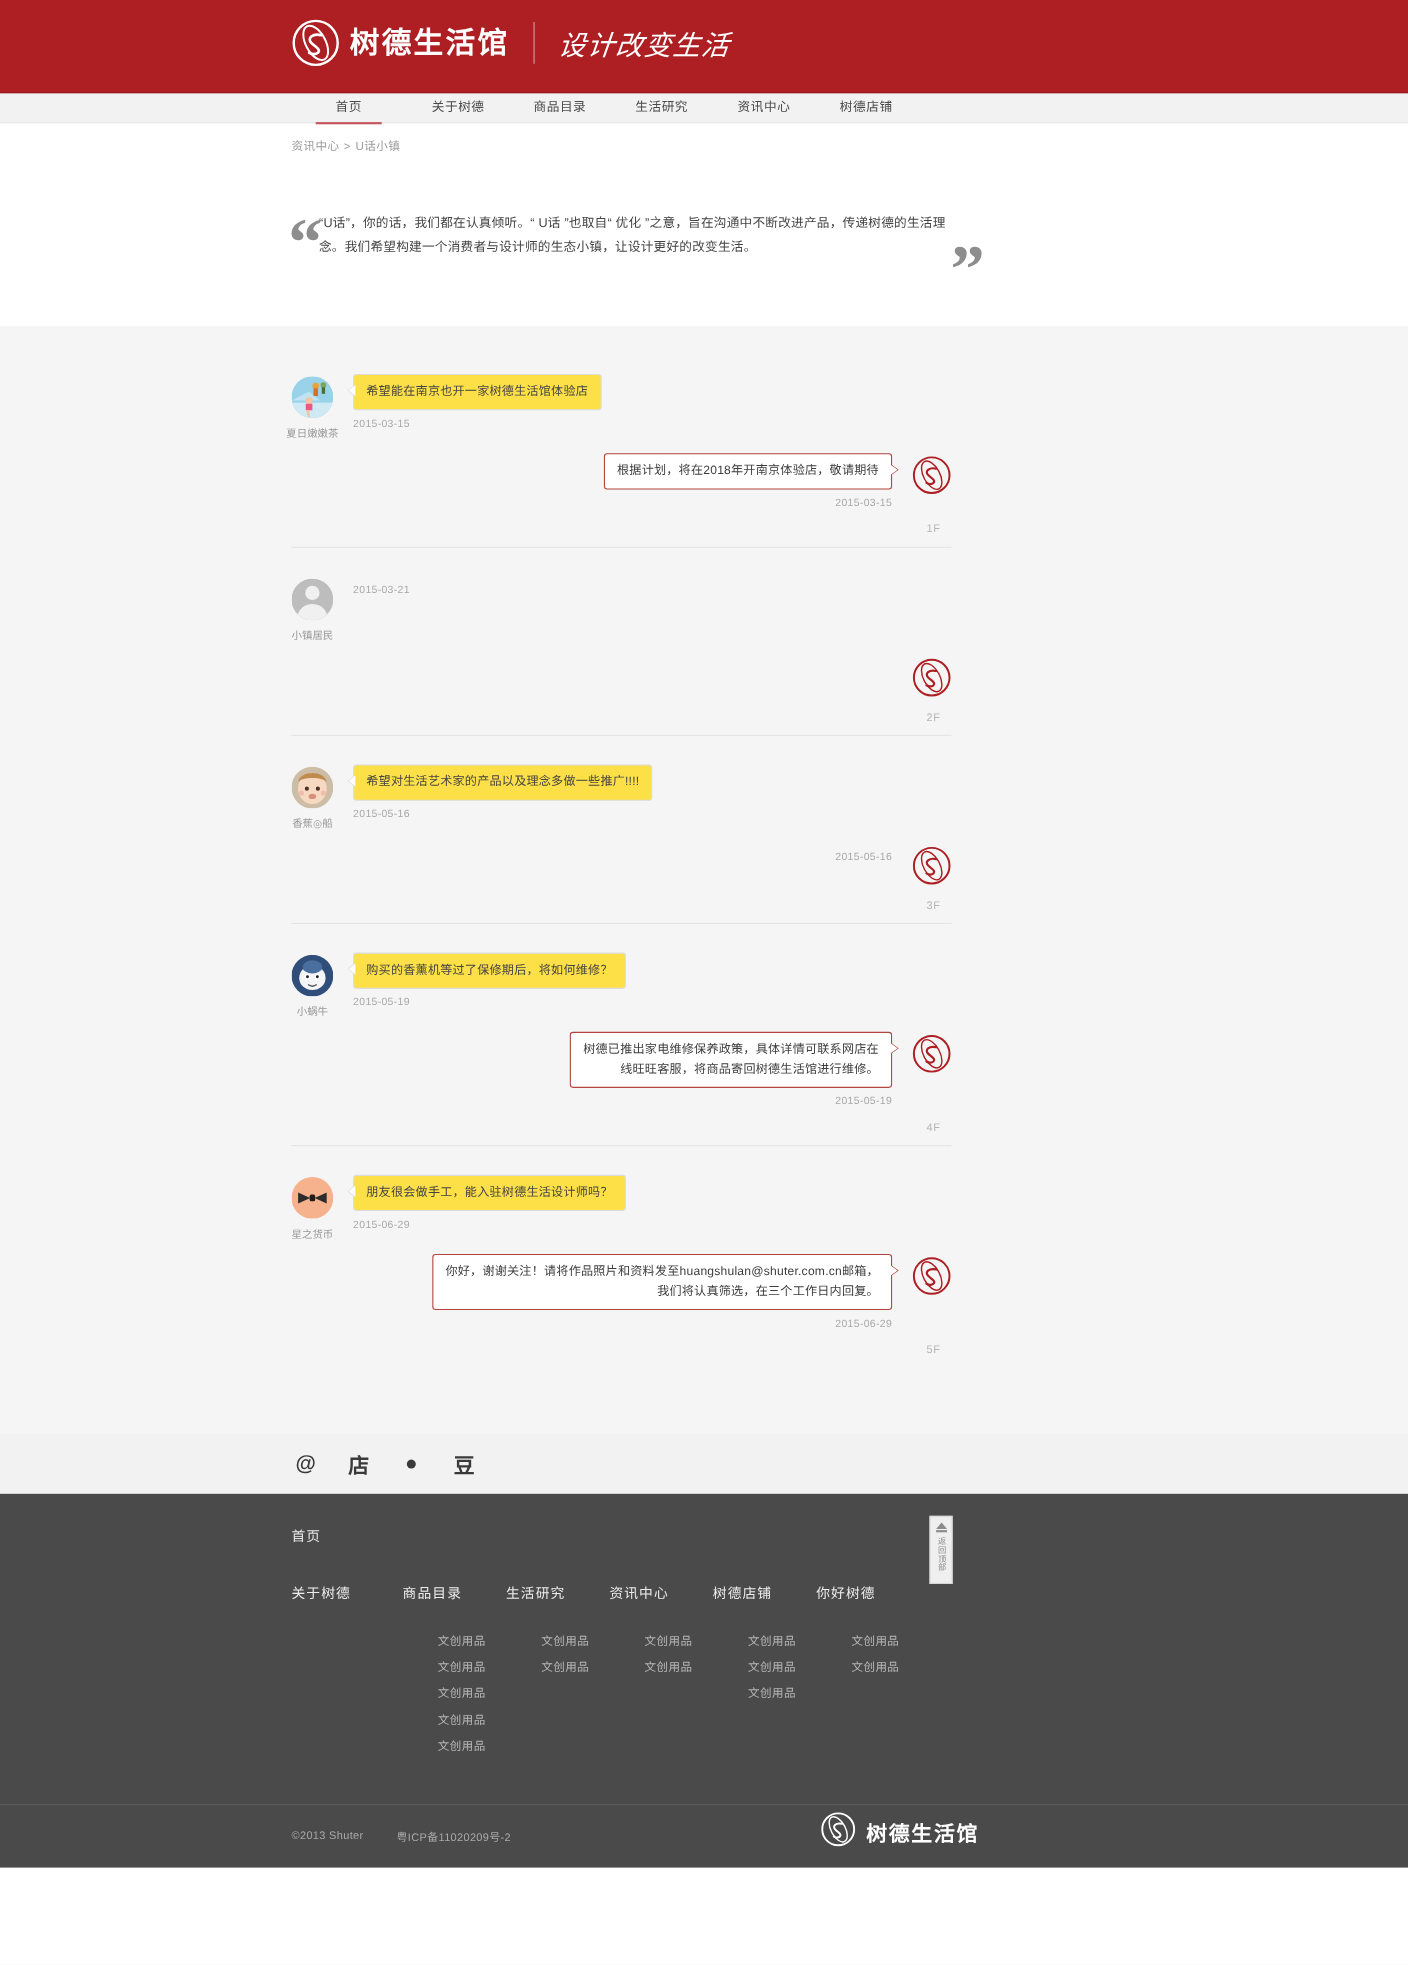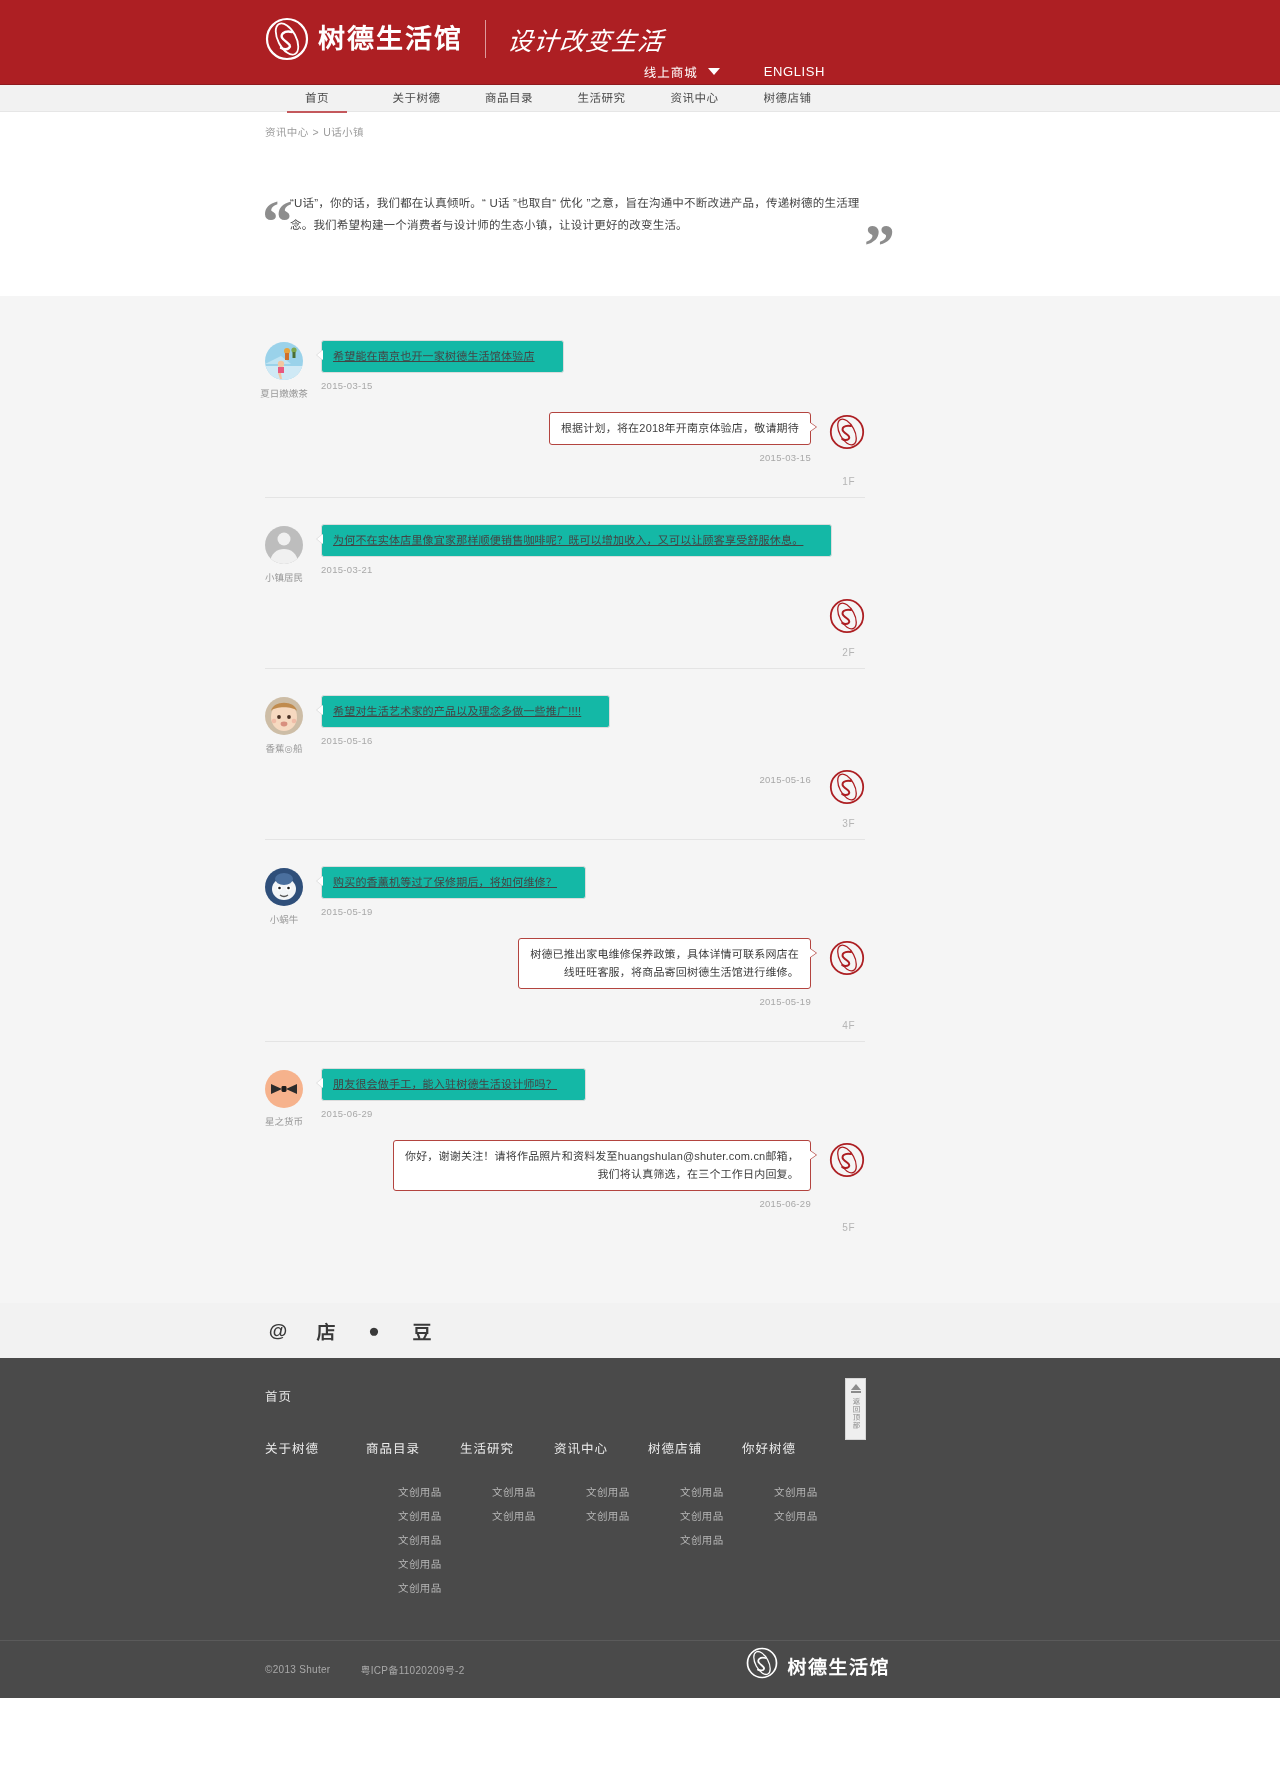--- a/index.html
+++ b/index.html
@@ -163,28 +163,27 @@
   .avatar svg { display: block; width: 38px; height: 38px; }
   .user-col { width: 38px; flex: 0 0 38px; }
   .username {
     font-size: 9.5px; color: #999999; text-align: center;
     margin-top: 6px; white-space: nowrap;
     margin-left: -12px; width: 62px;
   }
   .msg-col { margin-left: 18px; }
   .bubble {
     display: inline-block;
-    background: #14b8a6;
+    background: #fde047;
     border: 1px solid #dcdcdc;
     border-radius: 3px;
-    padding: 6px 28px 7px 11px;
+    padding: 6px 11px 7px 11px;
     font-size: 11px; color: #444444;
     line-height: 18px; letter-spacing: .2px;
     position: relative;
-    text-decoration: underline;
   }
   .bubble::before {
     content: "";
     position: absolute; left: -6px; top: 9px;
     width: 0; height: 0;
     border-top: 5px solid transparent;
     border-bottom: 5px solid transparent;
     border-right: 6px solid #dcdcdc;
   }
   .bubble::after {
@@ -343,27 +342,20 @@
         <circle cx="22" cy="22" r="20" fill="none" stroke="#ffffff" stroke-width="2.2"></circle>
         <ellipse cx="22" cy="22" rx="9" ry="17" fill="none" stroke="#ffffff" stroke-width="1.8" transform="rotate(-28 22 22)"></ellipse>
         <path d="M27 15 C19 13, 14 18, 18 22 C22 26, 27 28, 24 31 C21 33.5, 16 31, 16 31" fill="none" stroke="#ffffff" stroke-width="2.4" stroke-linecap="round"></path>
       </svg>
     </span>
     <span class="brand-name">树德生活馆</span>
     <span class="brand-div"></span>
     <span class="brand-slogan">设计改变生活</span>
   </div>
 
-  <div class="header-links">
-    <span class="hl-shop">
-      <span>线上商城</span>
-      <span class="caret-down"></span>
-    </span>
-    <span class="hl-en">ENGLISH</span>
-  </div>
 </div>
 
 <div class="nav">
   <div class="nav-inner" id="nav-inner">
       <div class="nav-item active">首页</div>
       <div class="nav-item">关于树德</div>
       <div class="nav-item">商品目录</div>
       <div class="nav-item">生活研究</div>
       <div class="nav-item">资讯中心</div>
       <div class="nav-item">树德店铺</div>
@@ -426,21 +418,21 @@
           <div class="user-col">
             <div class="avatar">
               <svg viewBox="0 0 38 38">
                 <rect width="38" height="38" fill="#bdbdbd"></rect>
                 <circle cx="19" cy="13" r="6.5" fill="#f0f0f0"></circle>
                 <path d="M5 38 C5 27 12.5 23 19 23 C25.5 23 33 27 33 38 Z" fill="#f0f0f0"></path>
               </svg>
             </div>
             <div class="username">小镇居民</div>
           </div>
-          <div class="msg-col"><div class="bubble">为何不在实体店里像宜家那样顺便销售咖啡呢？既可以增加收入，又可以让顾客享受舒服休息。</div><div class="msg-date">2015-03-21</div></div>
+          <div class="msg-col"><div class="msg-date">2015-03-21</div></div>
         </div>
         <div class="reply-row">
           <div class="reply-logo">
             <svg viewBox="0 0 36 36" width="36" height="36">
               <circle cx="18" cy="18" r="16.2" fill="none" stroke="#ad1f23" stroke-width="1.8"></circle>
               <ellipse cx="18" cy="18" rx="7.4" ry="14" fill="none" stroke="#ad1f23" stroke-width="1.3" transform="rotate(-28 18 18)"></ellipse>
               <path d="M22 12 C15.5 10.6, 11.5 14.4, 14.6 17.6 C17.8 20.9, 22 22.6, 19.6 25 C17.2 27.1, 13.2 25, 13.2 25" fill="none" stroke="#ad1f23" stroke-width="2" stroke-linecap="round"></path>
             </svg>
           </div>
         </div>

